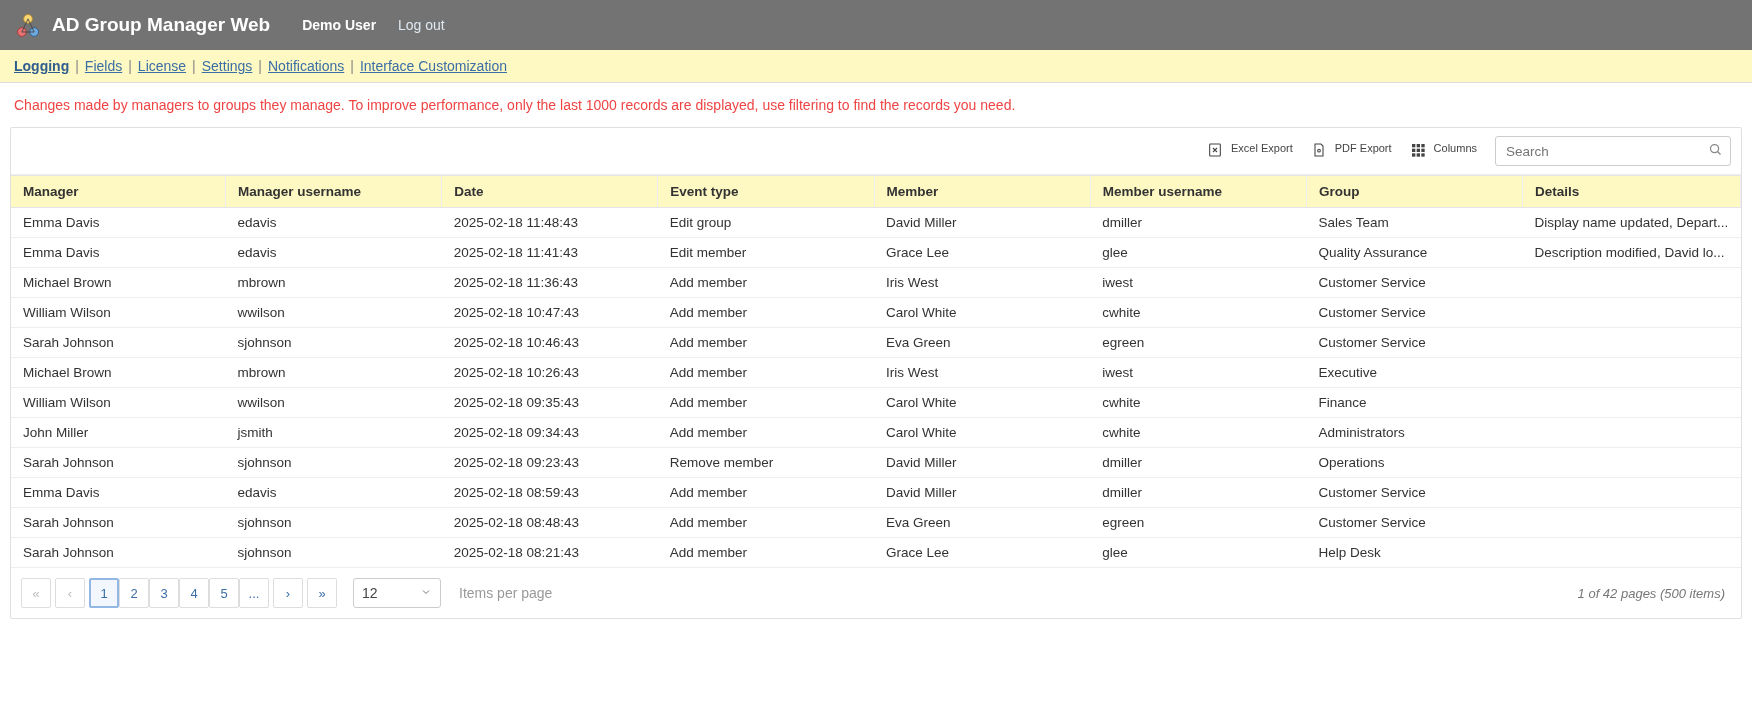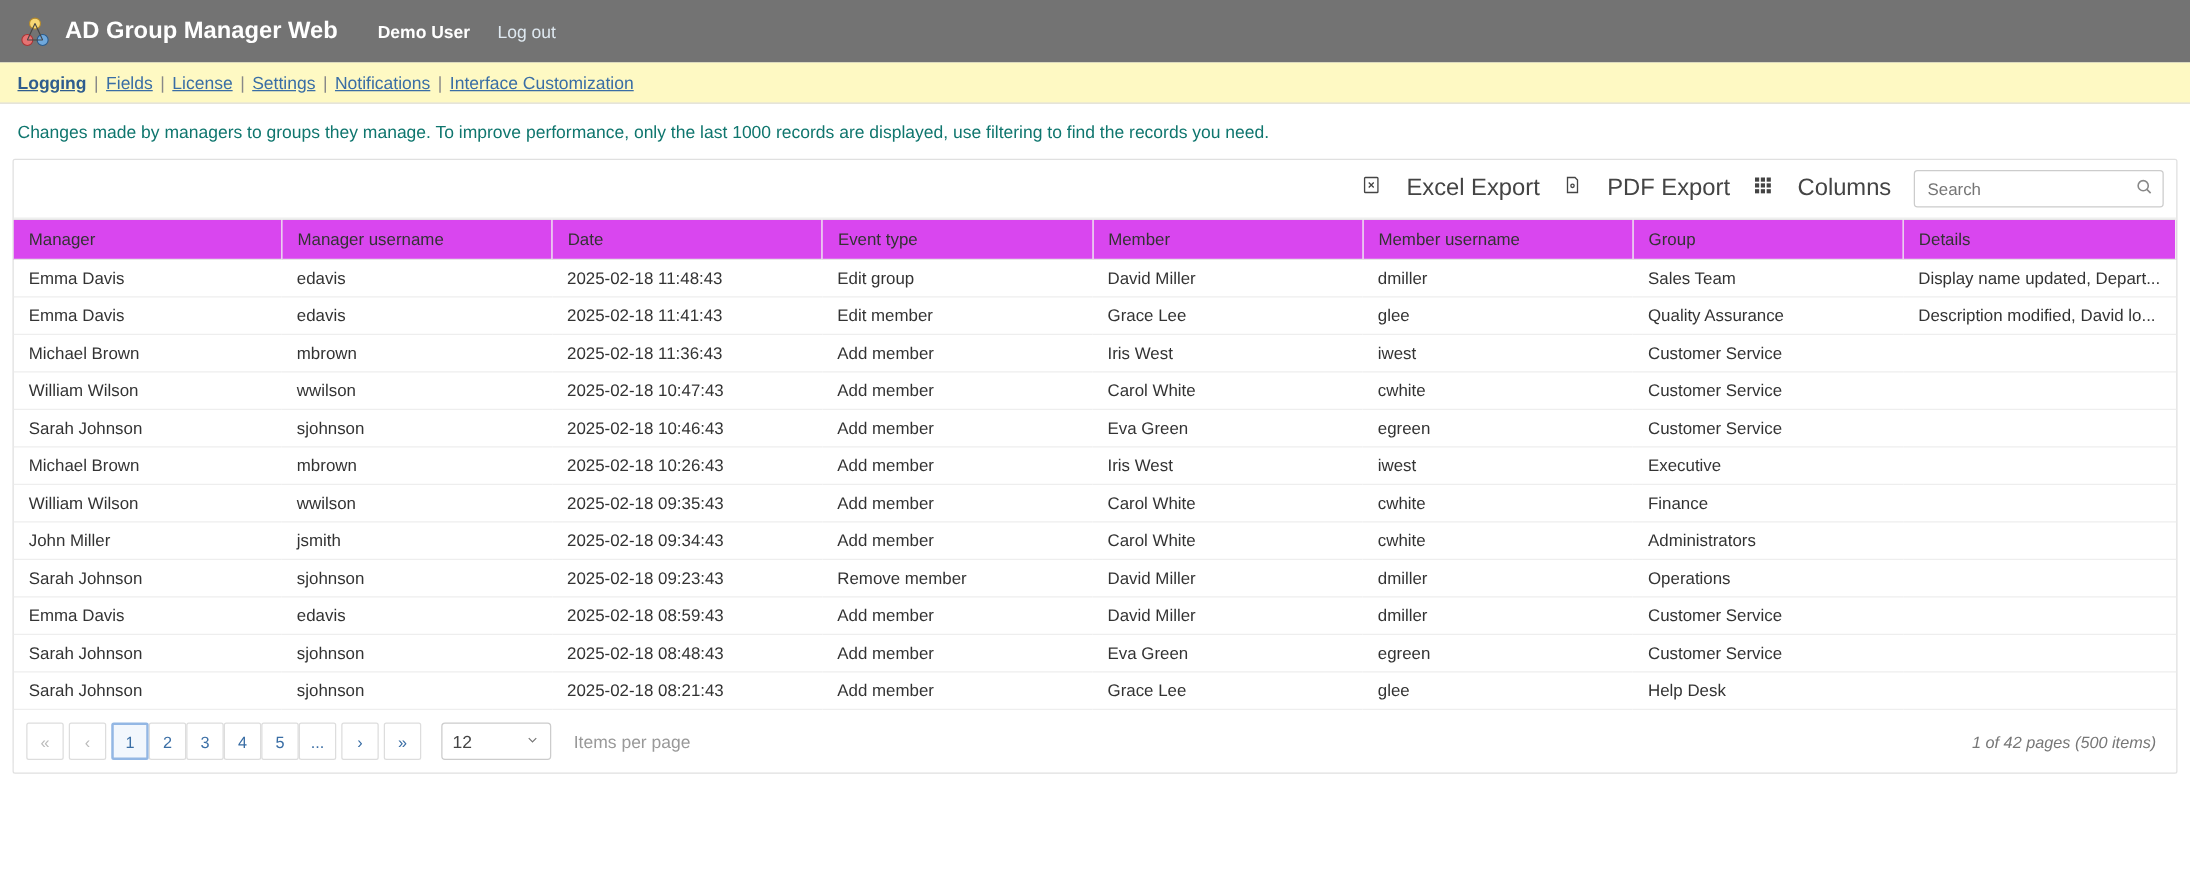--- a/index.html
+++ b/index.html
@@ -60,48 +60,48 @@
     font-weight: 700;
     color: #2f5d8e;
   }
   .nav-sep {
     color: #888;
     margin: 0 6px;
   }
   
   .intro {
     padding: 14px;
-    color: #0f766e;
+    color: #ef4444;
   }
   
   .grid-wrap {
     margin: 0 10px 10px 10px;
     border: 1px solid #e0e0e0;
     border-radius: 2px;
   }
   .toolbar {
     display: flex;
     justify-content: flex-end;
     align-items: center;
     padding: 8px 10px;
     gap: 18px;
     border-bottom: 1px solid #eee;
   }
   .tool-btn {
     display: inline-flex;
     align-items: flex-start;
-    gap: 20px;
+    gap: 8px;
     color: #444;
     cursor: pointer;
-    font-size: 19px;
+    font-size: 11px;
   }
   .tool-btn svg, .tool-icon svg { width: 16px; height: 16px; }
   .search-box {
     position: relative;
-    width: 200px;
+    width: 236px;
   }
   .search-box input {
     width: 100%;
     height: 30px;
     border: 1px solid #ccc;
     border-radius: 3px;
     padding: 4px 28px 4px 10px;
     font-size: 13.5px;
     color: #555;
   }
@@ -112,23 +112,23 @@
     color: #888;
   }
   
   table.grid {
     width: 100%;
     border-collapse: collapse;
     table-layout: fixed;
   }
   table.grid th {
     text-align: left;
-    font-weight: 400;
+    font-weight: 700;
     font-size: 13.5px;
-    background: #d946ef;
+    background: #fef9c3;
     border-top: 1px solid #e5e5e5;
     border-bottom: 1px solid #e5e5e5;
     border-right: 1px solid #eee;
     padding: 8px 12px;
     color: #333;
   }
   table.grid td {
     padding: 7px 12px;
     border-bottom: 1px solid #eee;
     font-size: 13.5px;

